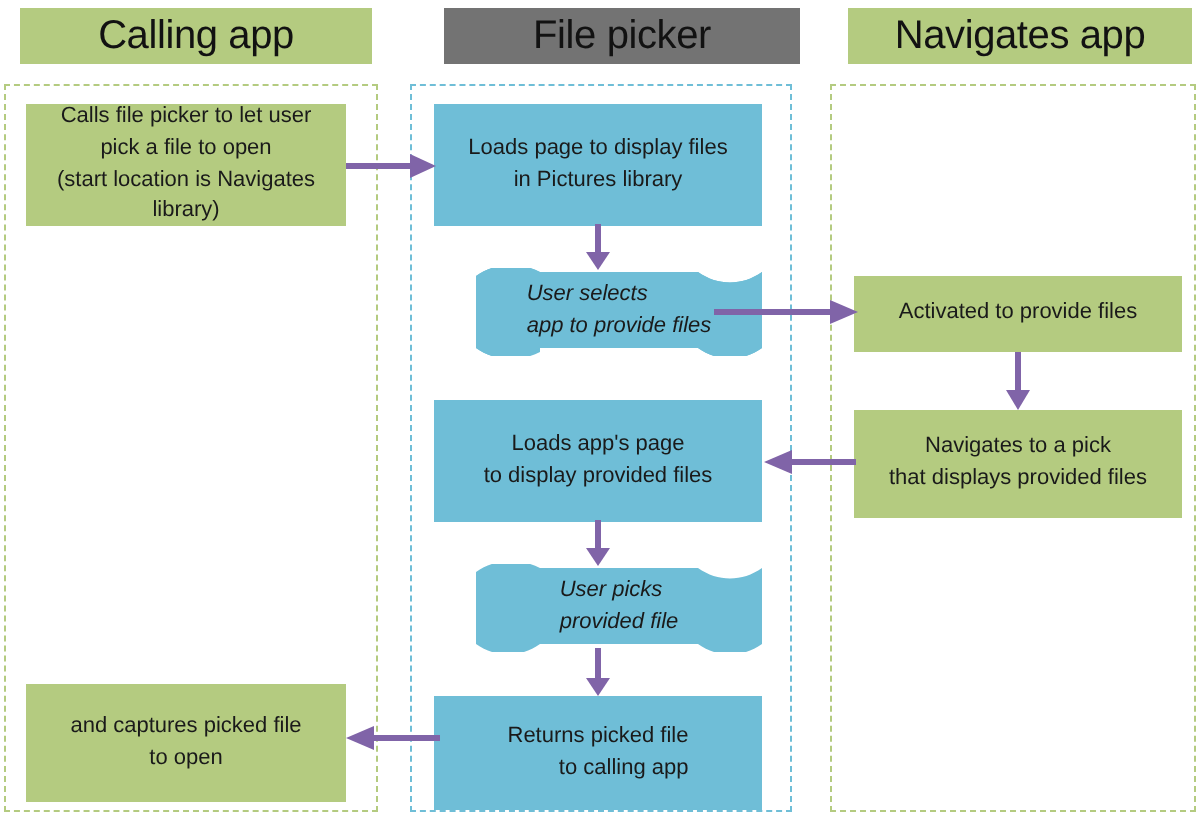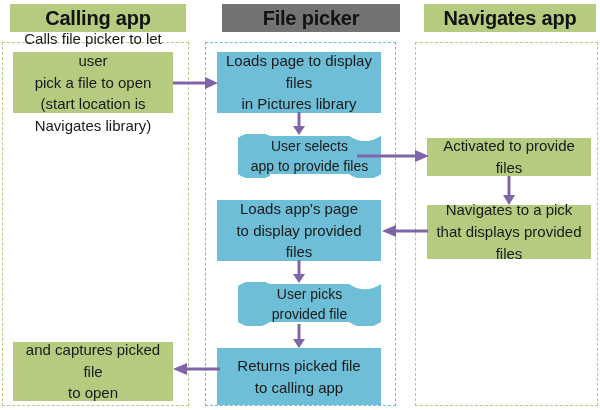--- a/index.html
+++ b/index.html
@@ -9,21 +9,21 @@
     background:#ffffff;
     font-family:"Liberation Sans", sans-serif;
     overflow:hidden;
   }
   #stage{position:relative;width:600px;height:410px;}
 
   
   .lane-header{
     position:absolute;
     display:flex;align-items:center;justify-content:center;
-    font-size:20px;font-weight:bold;color:#121212;
+    font-size:20px;font-weight:normal;color:#121212;
     letter-spacing:-0.2px;
     line-height:1;
   }
   .hdr-green{background:#b4cb80;}
   .hdr-blue{background:#737373;}
 
   #hdr-calling   {left:10px; top:4px;  width:176px;height:28px;}
   #hdr-picker    {left:222px;top:4px;  width:178px;height:28px;}
   #hdr-providing {left:424px;top:4px;  width:172px;height:28px;}
 
@@ -39,55 +39,55 @@
   #lane-calling   {left:2px;  top:42px;width:187px;height:364px;}
   #lane-picker    {left:205px;top:42px;width:191px;height:364px;}
   #lane-providing {left:415px;top:42px;width:183px;height:364px;}
 
   
   .box{
     position:absolute;
     box-sizing:border-box;
     display:flex;align-items:center;justify-content:center;
     text-align:center;
-    font-size:15px;
+    font-size:11px;
     color:#1a1a1a;
     line-height:1.45;
     padding:2px 6px;
   }
   .box-green{background:#b4cb80;}
   .box-blue {background:#6fbed7;}
 
   
   .flag{
     position:absolute;
     width:143px;height:44px;
   }
   .flag .flag-shape{
     position:absolute;inset:0;
     width:100%;height:100%;
     display:block;
   }
   .flag .flag-text{
     position:absolute;inset:0;
     display:flex;align-items:center;justify-content:center;
-    text-align:center;font-size:14px;color:#1a1a1a;line-height:1.45;
+    font-size:11px;color:#1a1a1a;line-height:1.45;font-style:italic;
   }
 
   
   .arrow{position:absolute;}
   .arrow svg{display:block;overflow:visible;}
 
   
   #box-calls          {left:13px; top:52px; width:160px;height:61px;}
   #box-completes      {left:13px; top:342px;width:160px;height:59px;}
 
   #box-loads-pictures {left:217px;top:52px; width:164px;height:61px;}
   #box-loads-apppage  {left:217px;top:200px;width:164px;height:61px;}
-  #box-returns        {left:217px;top:348px;width:164px;height:57px;}
+  #box-returns        {left:217px;top:348px;width:164px;height:57px;text-align:right;}
 
   #flag-user-selects  {left:238px;top:134px;}
   #flag-user-picks    {left:238px;top:282px;}
 
   #box-activated      {left:427px;top:138px;width:164px;height:38px;}
   #box-navigates      {left:427px;top:205px;width:164px;height:54px;}
 </style>
 </head>
 <body>
 

